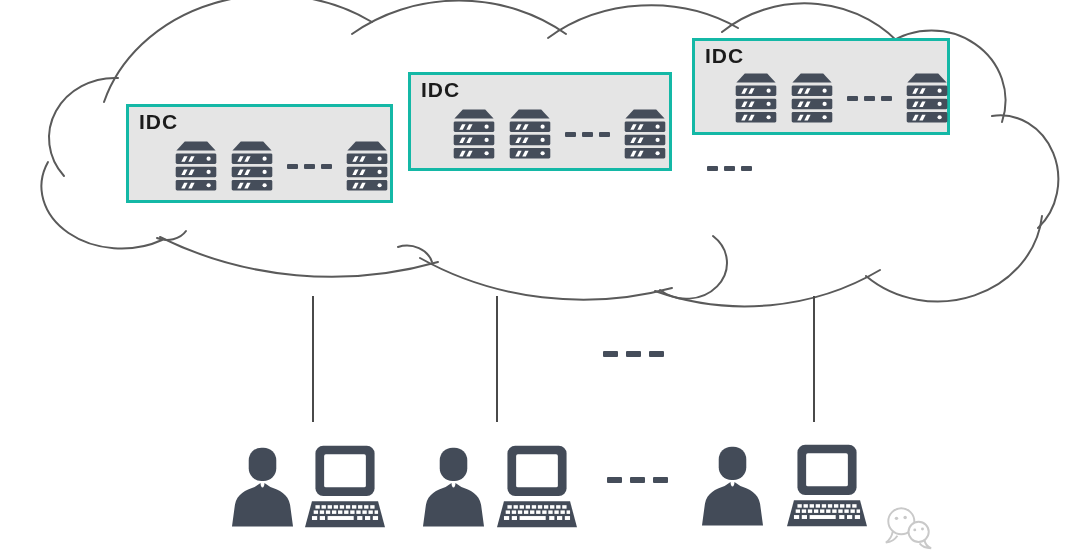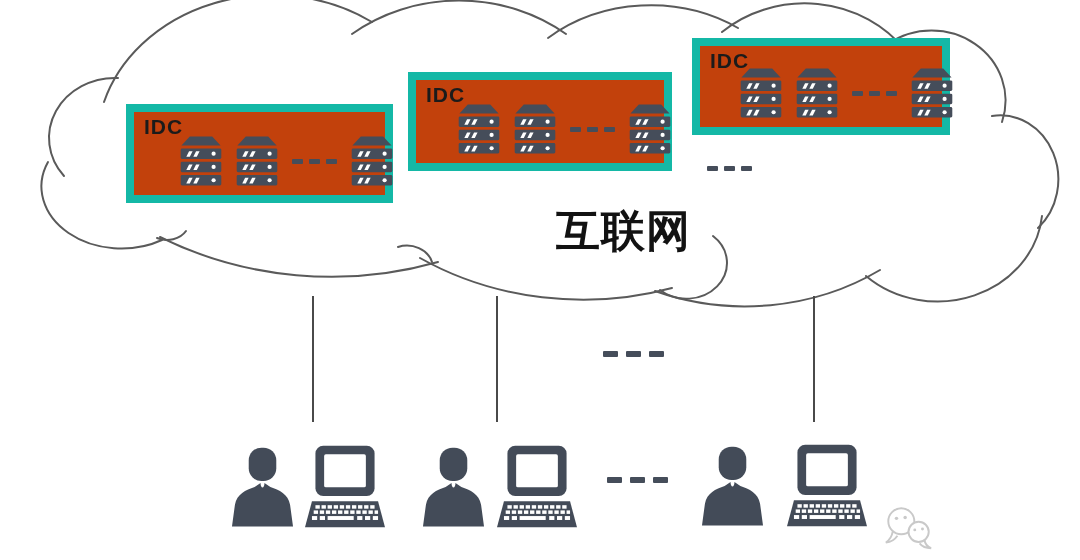--- a/index.html
+++ b/index.html
@@ -8,21 +8,21 @@
     font-family:"Liberation Sans", sans-serif;overflow:hidden;
   }
   .abs{position:absolute;}
   svg.layer{position:absolute;left:0;top:0;width:1080px;height:560px;}
 
   
   .cloud-stroke{stroke:#5a5a5a;stroke-width:2;fill:none;stroke-linecap:round;}
 
   
   .idc-box{
-    position:absolute;background:#c2410c;border:8px solid #14b8a6;
+    position:absolute;background:#e5e5e5;border:3px solid #14b8a6;
     box-sizing:border-box;
   }
   .idc-label{
     position:absolute;top:3px;left:10px;font-size:21px;font-weight:700;
     color:#1b1b1b;letter-spacing:1px;
   }
   .servers-row{
     position:absolute;left:46px;bottom:8px;display:flex;align-items:center;gap:14px;
   }
   .rack{width:42px;height:52px;color:#454d5a;display:block;}
@@ -213,21 +213,20 @@
         </svg>
     </div>
   </div>
 
   <span class="dashes dashes--box abs" style="left:707px;top:166px;">
       <span class="dash"></span>
       <span class="dash"></span>
       <span class="dash"></span>
     </span>
 
-  <div class="cloud-label">互联网</div>
 
   <div class="vline" style="left:312px;"></div>
   <div class="vline" style="left:496px;"></div>
   <div class="vline" style="left:813px;"></div>
 
   <span class="dashes dashes--mid abs" style="left:603px;top:351px;">
       <span class="dash"></span>
       <span class="dash"></span>
       <span class="dash"></span>
     </span>

